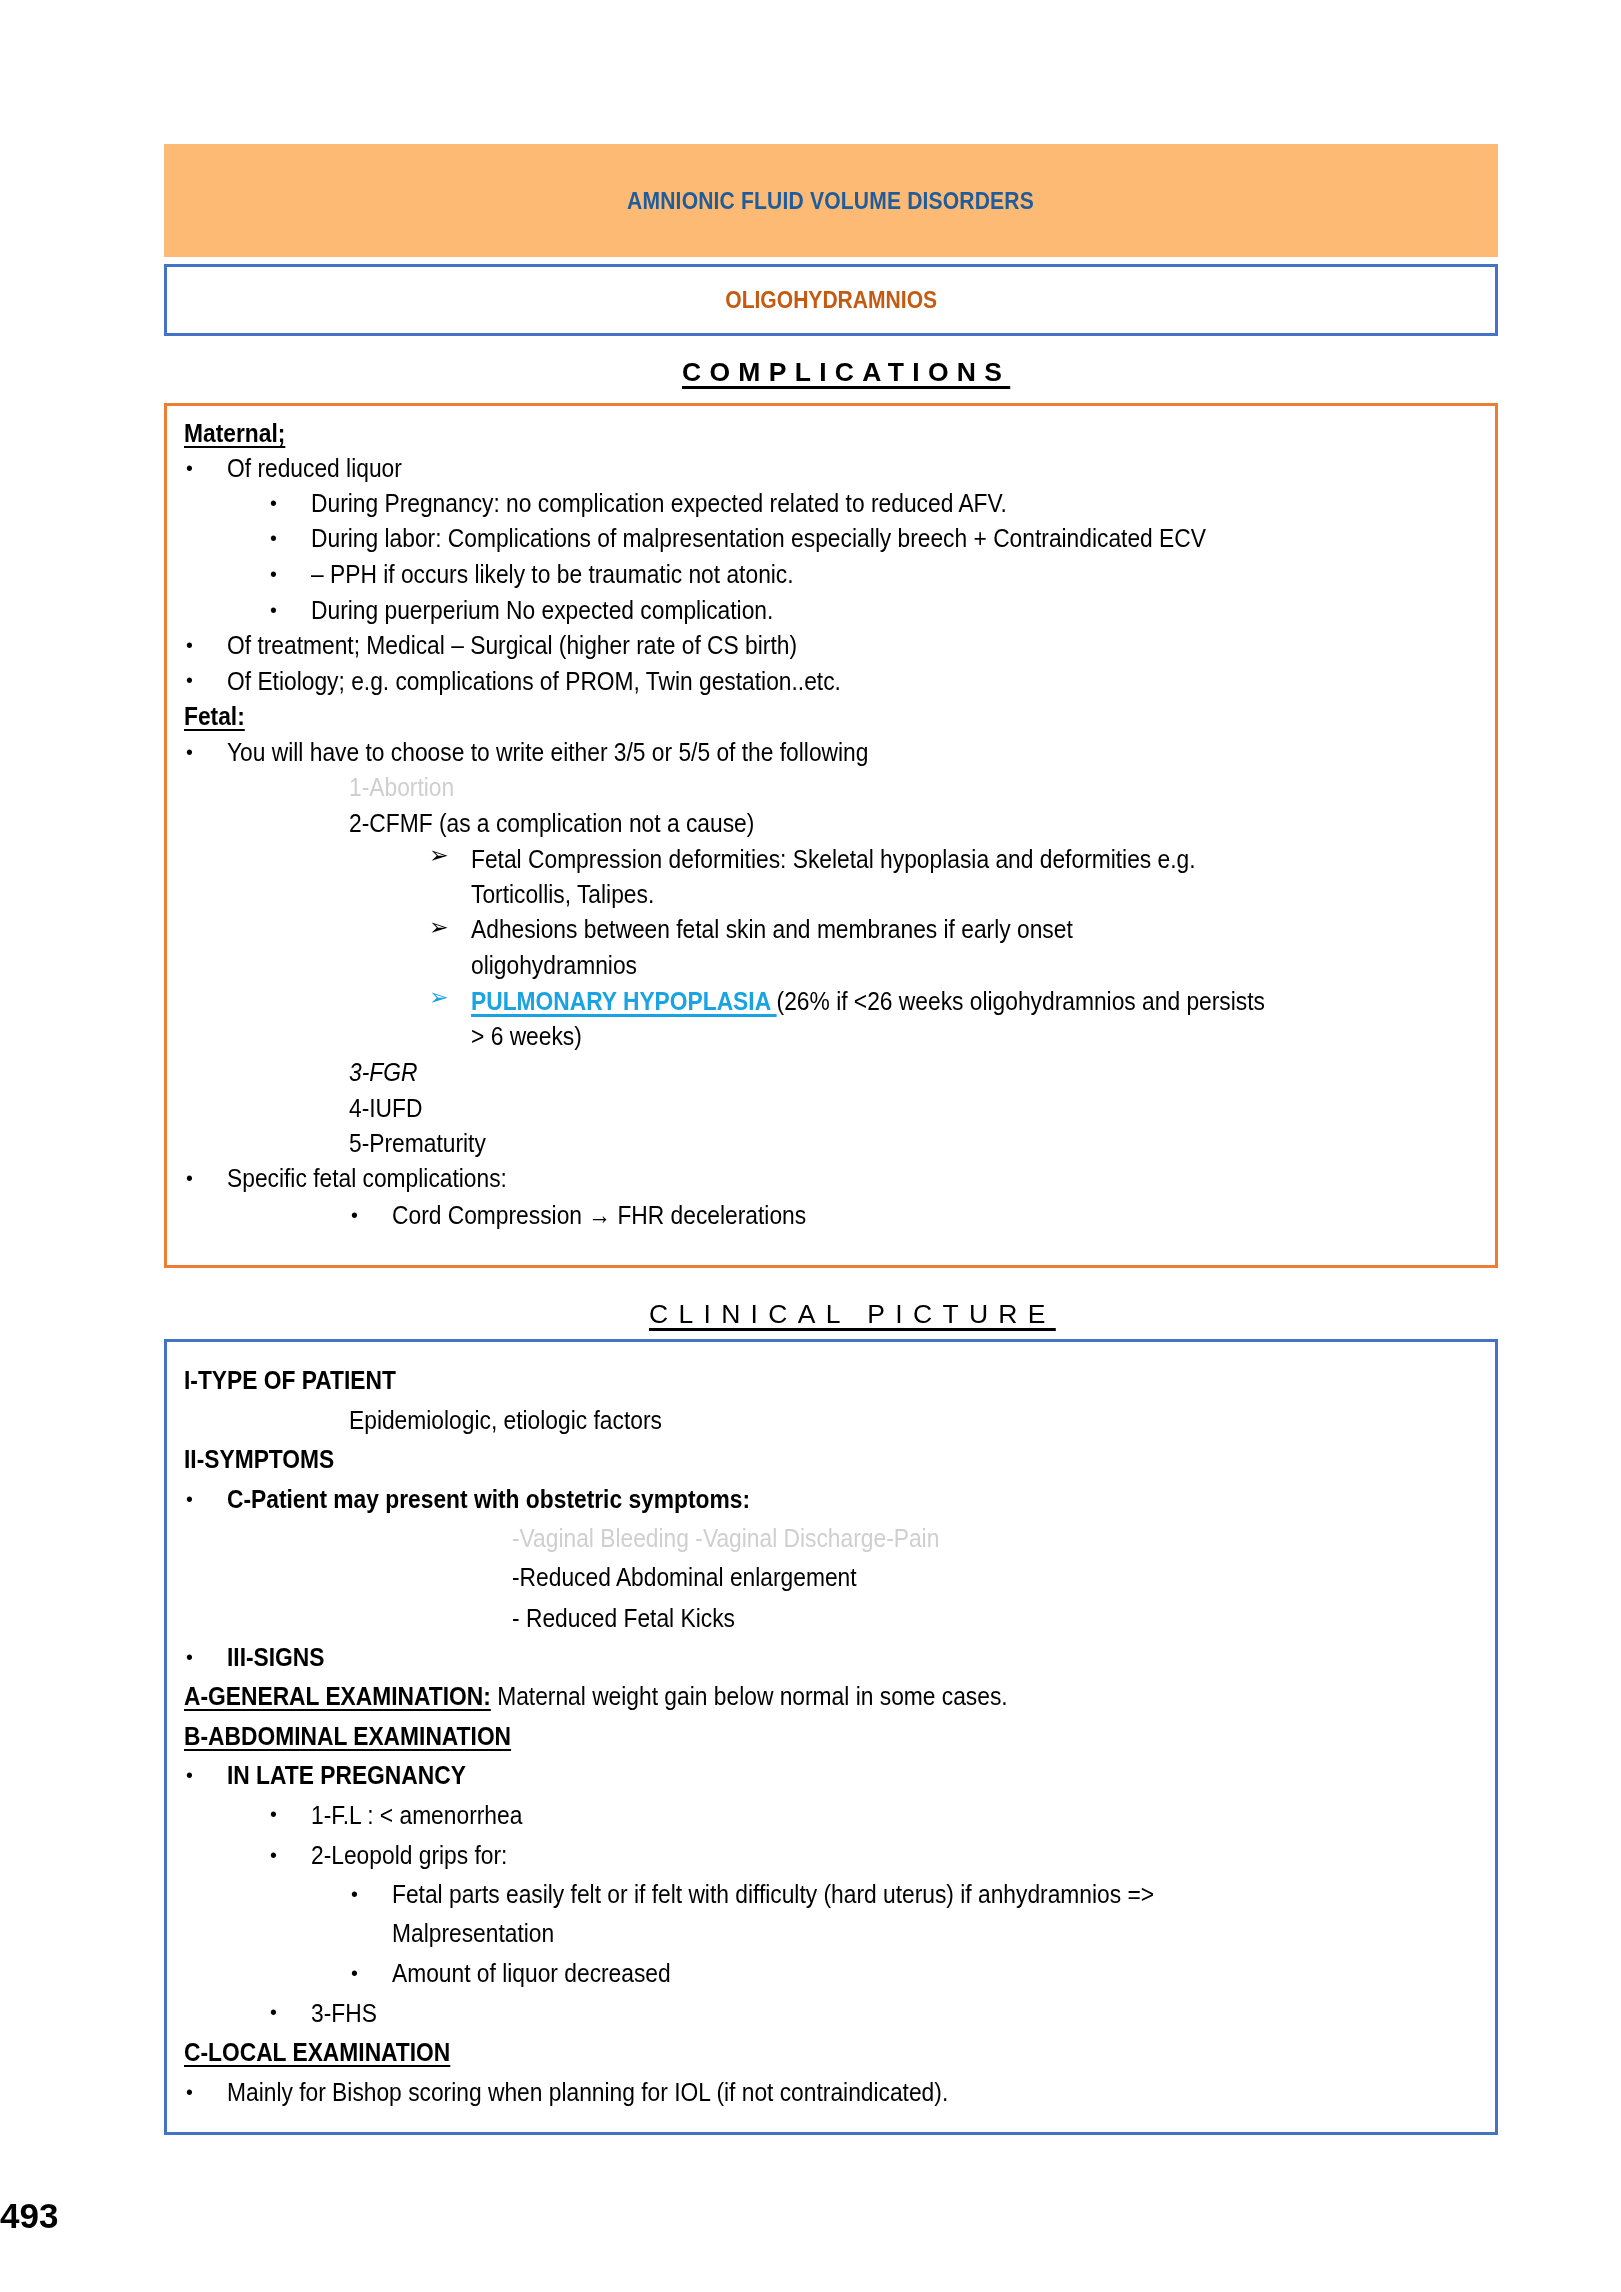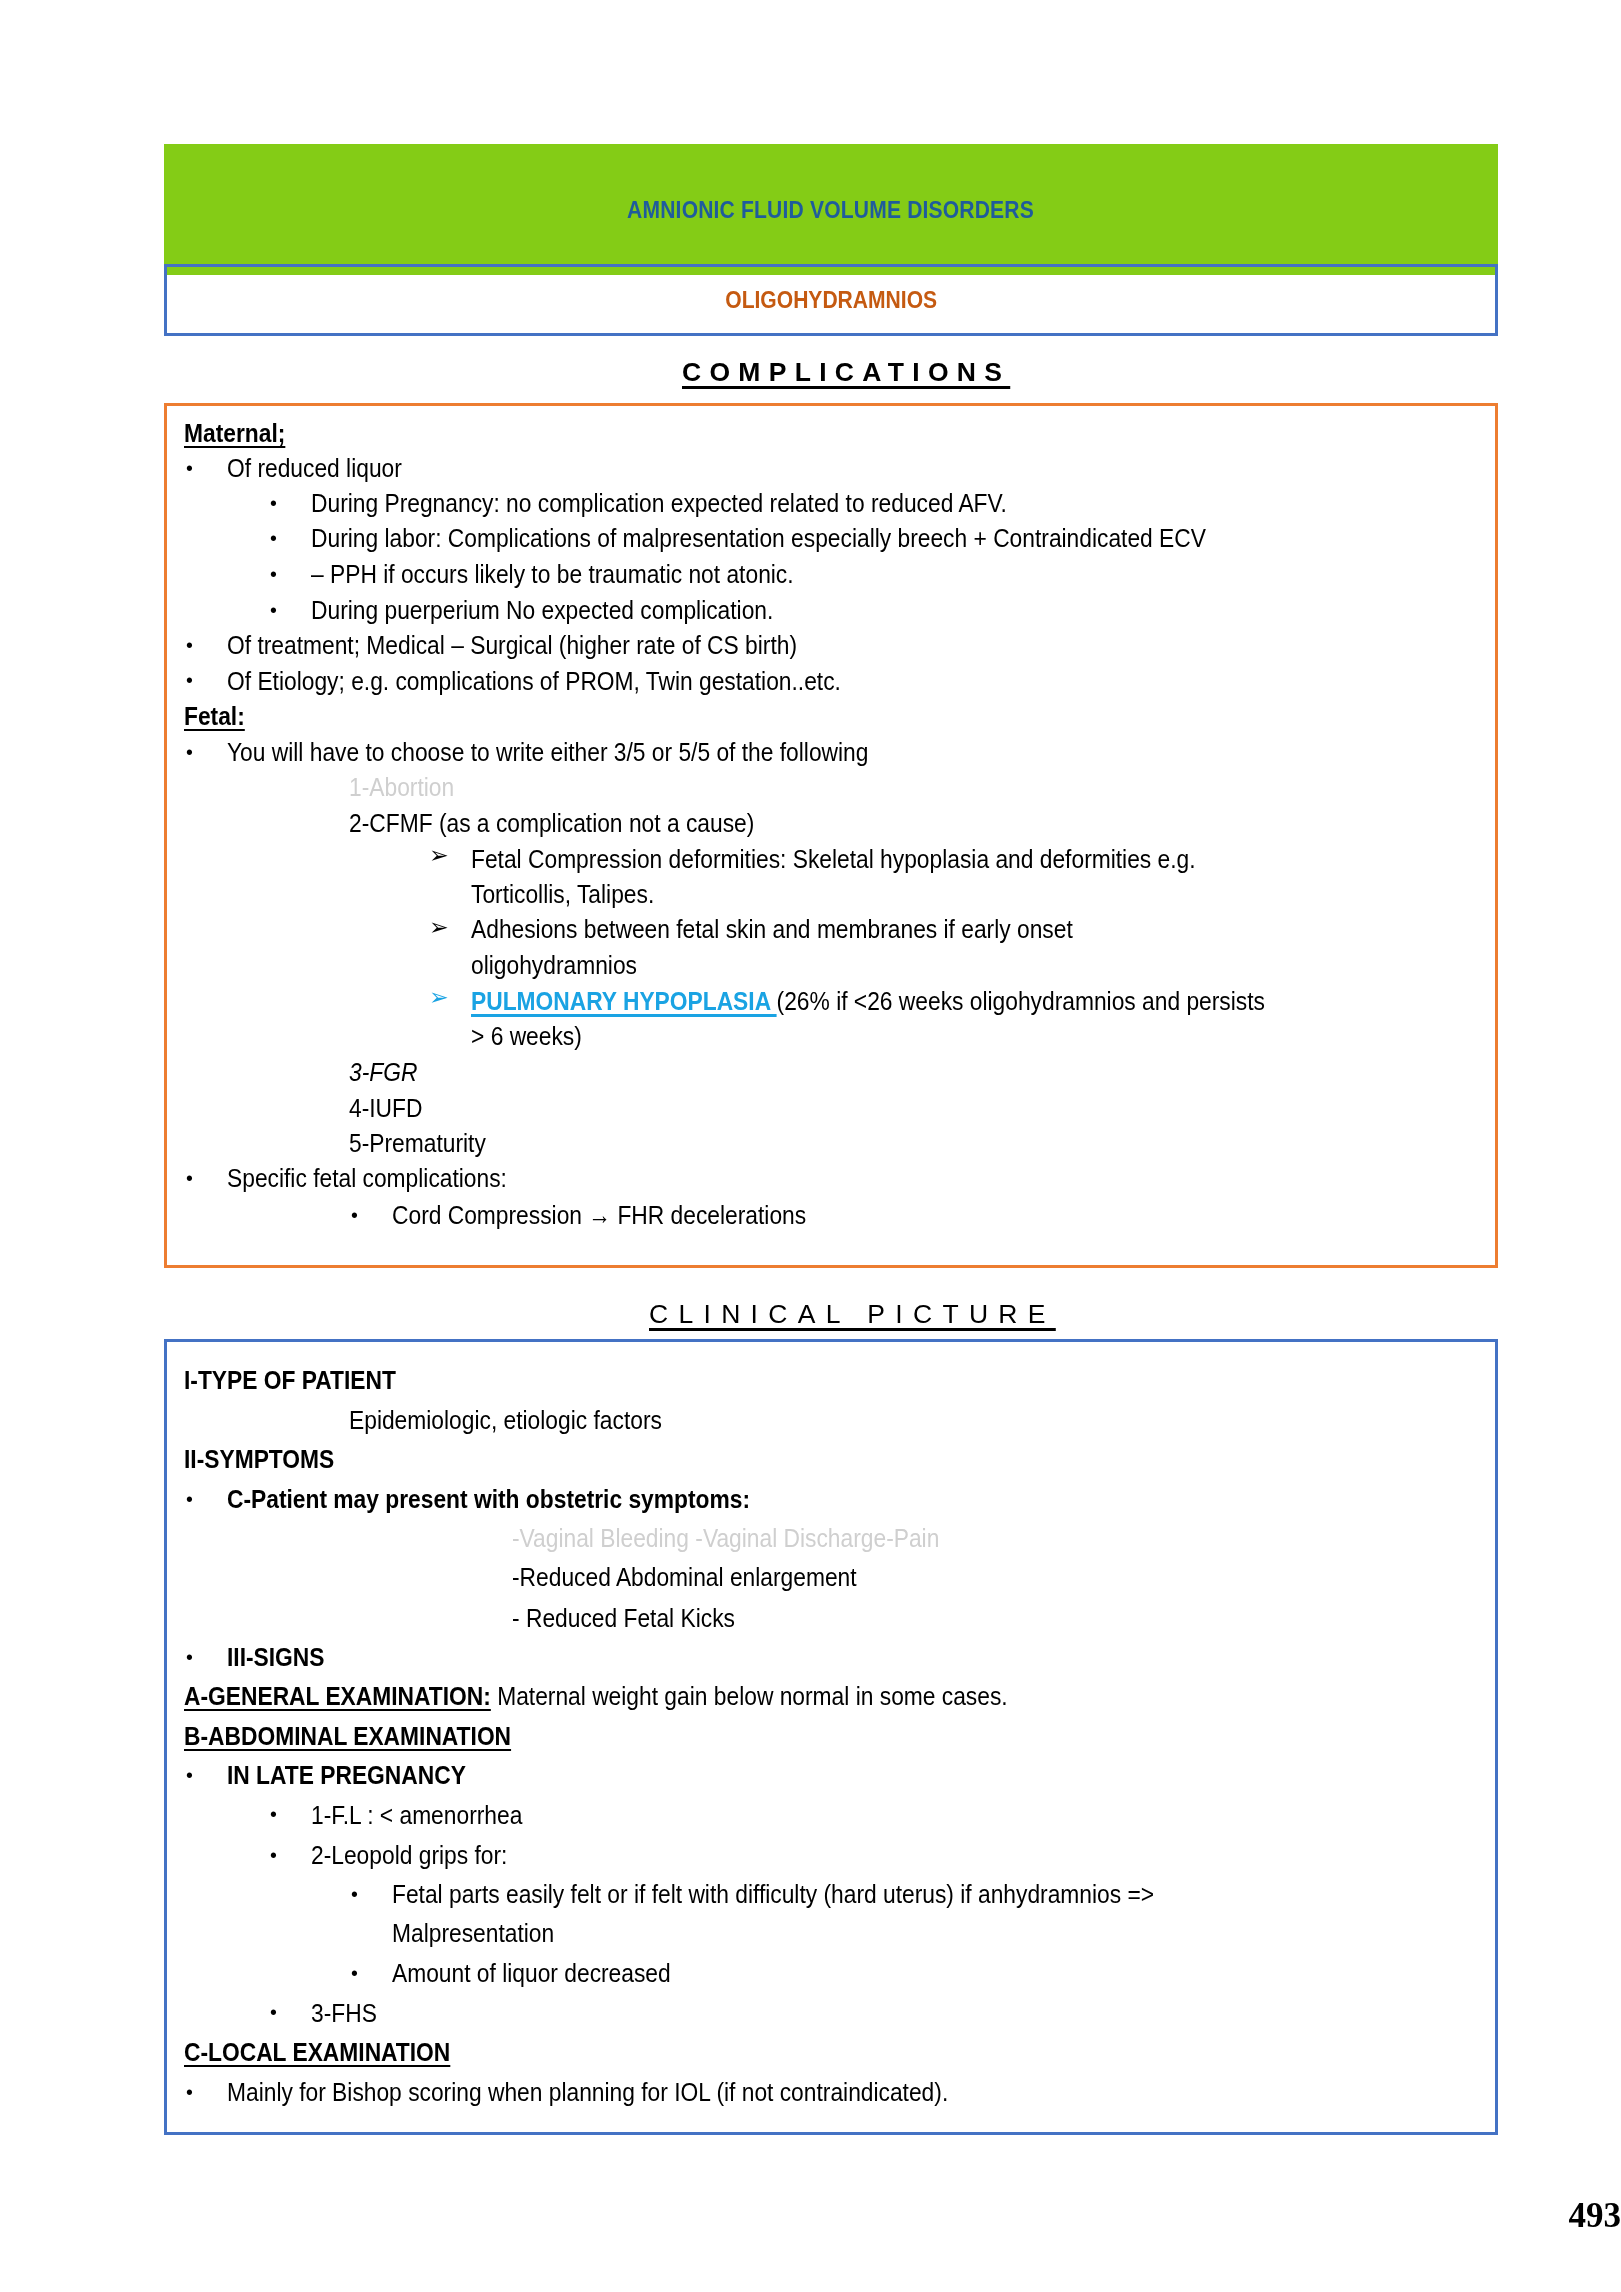--- a/index.html
+++ b/index.html
@@ -1,19 +1,19 @@
 <!DOCTYPE html>
 <html><head>
 <meta charset="utf-8">
 <style>
   html, body { margin: 0; padding: 0; background: #ffffff; }
   body { width: 1621px; height: 2293px; position: relative; overflow: hidden;
          font-family: "Liberation Sans", sans-serif; color: #000; }
   .abs { position: absolute; }
-  .header-band { left: 164px; top: 144px; width: 1334px; height: 131px; background: #84cc16;
+  .header-band { left: 164px; top: 144px; width: 1334px; height: 113px; background: #fdba74;
                  display: flex; align-items: center; justify-content: center; }
   .header-title { color: #1f5c9c; font-weight: bold; font-size: 24.5px; transform: scaleX(0.86); letter-spacing: 0.2px; }
   .sub-box { left: 164px; top: 264px; width: 1334px; height: 72px; box-sizing: border-box;
              border: 3.9px solid #4472c4; display: flex; align-items: center; justify-content: center; }
   .sub-title { color: #c55a11; font-weight: bold; font-size: 24.5px; transform: scaleX(0.86); }
   .section-heading { font-size: 26.5px; text-decoration: underline; text-underline-offset: 4.9px;
                      text-decoration-thickness: 2.9px; white-space: nowrap; }
   .h-compl { left: 682px; top: 357px; font-weight: bold; letter-spacing: 8.3px; }
   .h-clin { left: 649px; top: 1299px; letter-spacing: 10.3px; }
   .box { left: 164px; width: 1334px; box-sizing: border-box; }
@@ -22,21 +22,21 @@
   .line { position: absolute; white-space: nowrap; font-size: 26.5px; transform-origin: left center;
           transform: scaleX(0.86); }
   .u { text-decoration: underline; text-decoration-thickness: 2px; text-underline-offset: 3.9px; }
   .b { font-weight: bold; }
   .i { font-style: italic; }
   .faded { color: #cfcfcf; }
   .bullet { position: absolute; font-size: 19.6px; }
   .arrow { position: absolute; font-size: 23.5px; }
   .blue-link { color: #1aa3e3; font-weight: bold; text-decoration: underline;
                text-decoration-thickness: 2.9px; text-underline-offset: 3.9px; }
-  .page-num { left: 0; width: 1621px; top: 2196px; text-align: right; font-weight: bold; font-size: 35px; font-family: Liberation Serif, serif; }
+  .page-num { left: 0; width: 1621px; top: 2196px; text-align: left; font-weight: bold; font-size: 35px; }
 </style>
 </head>
 <body>
 
 <div class="abs header-band">
   <span class="header-title">AMNIONIC FLUID VOLUME DISORDERS</span>
 </div>
 <div class="abs sub-box">
   <span class="sub-title">OLIGOHYDRAMNIOS</span>
 </div>

